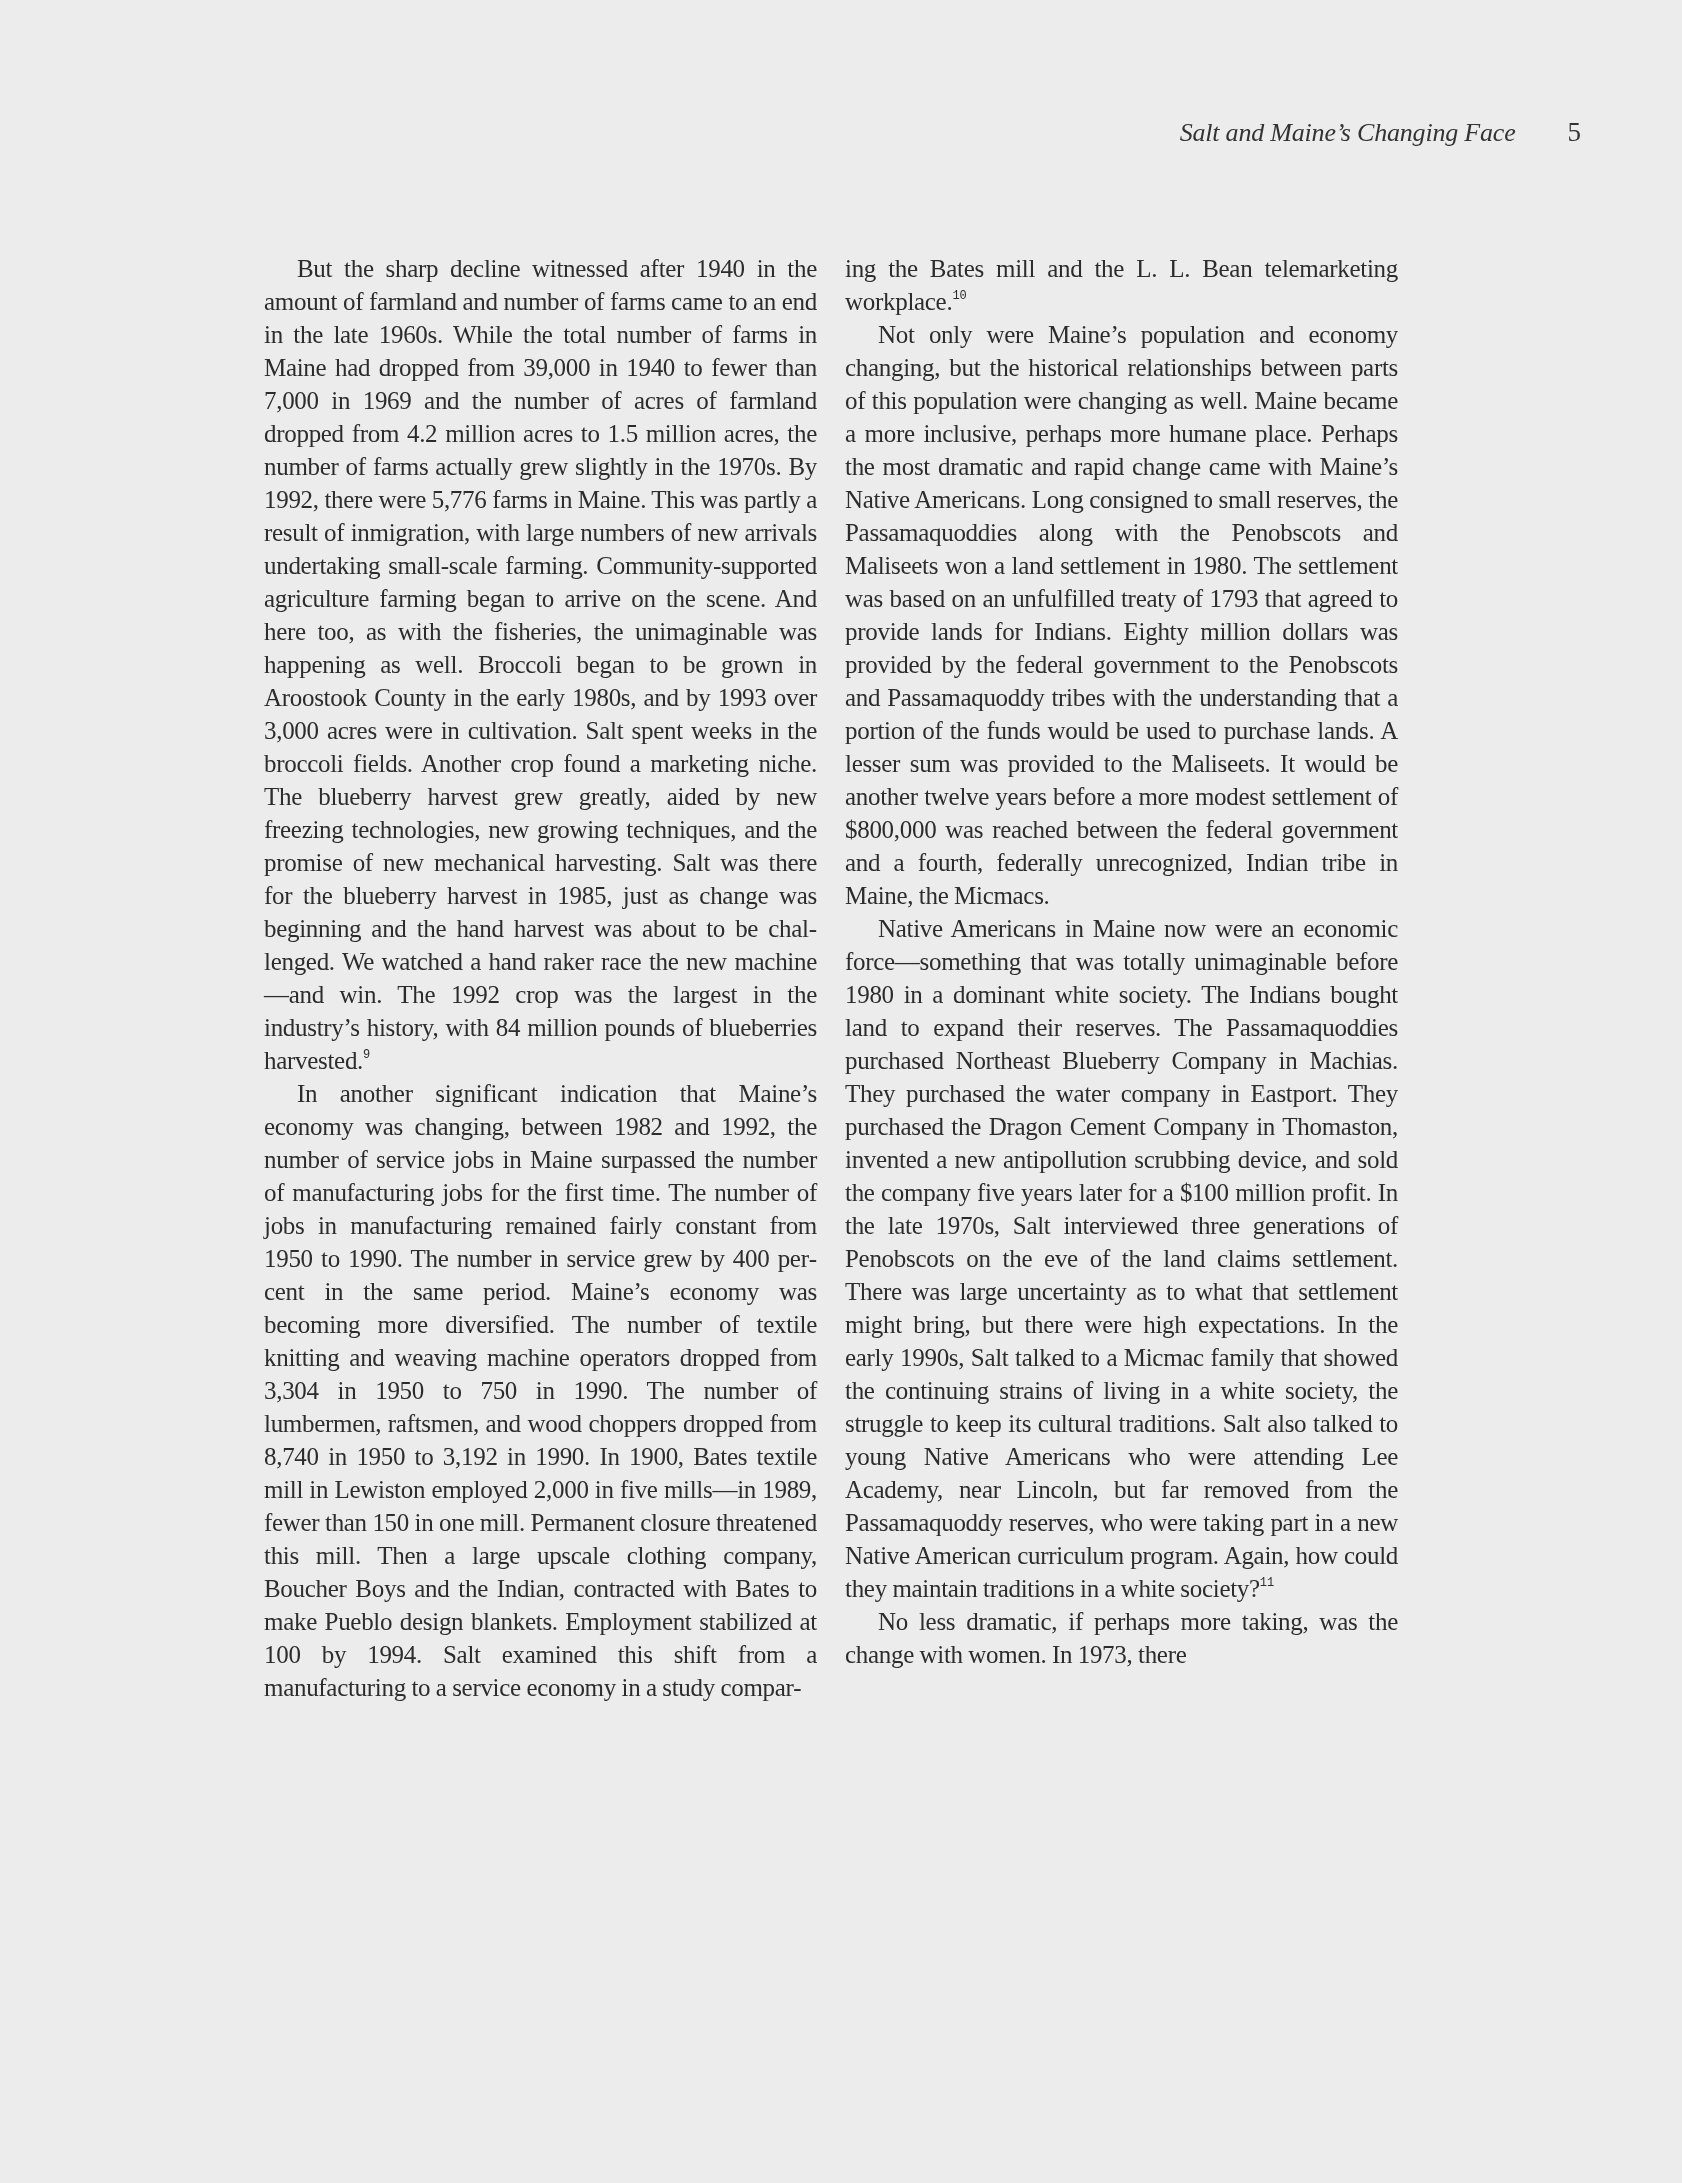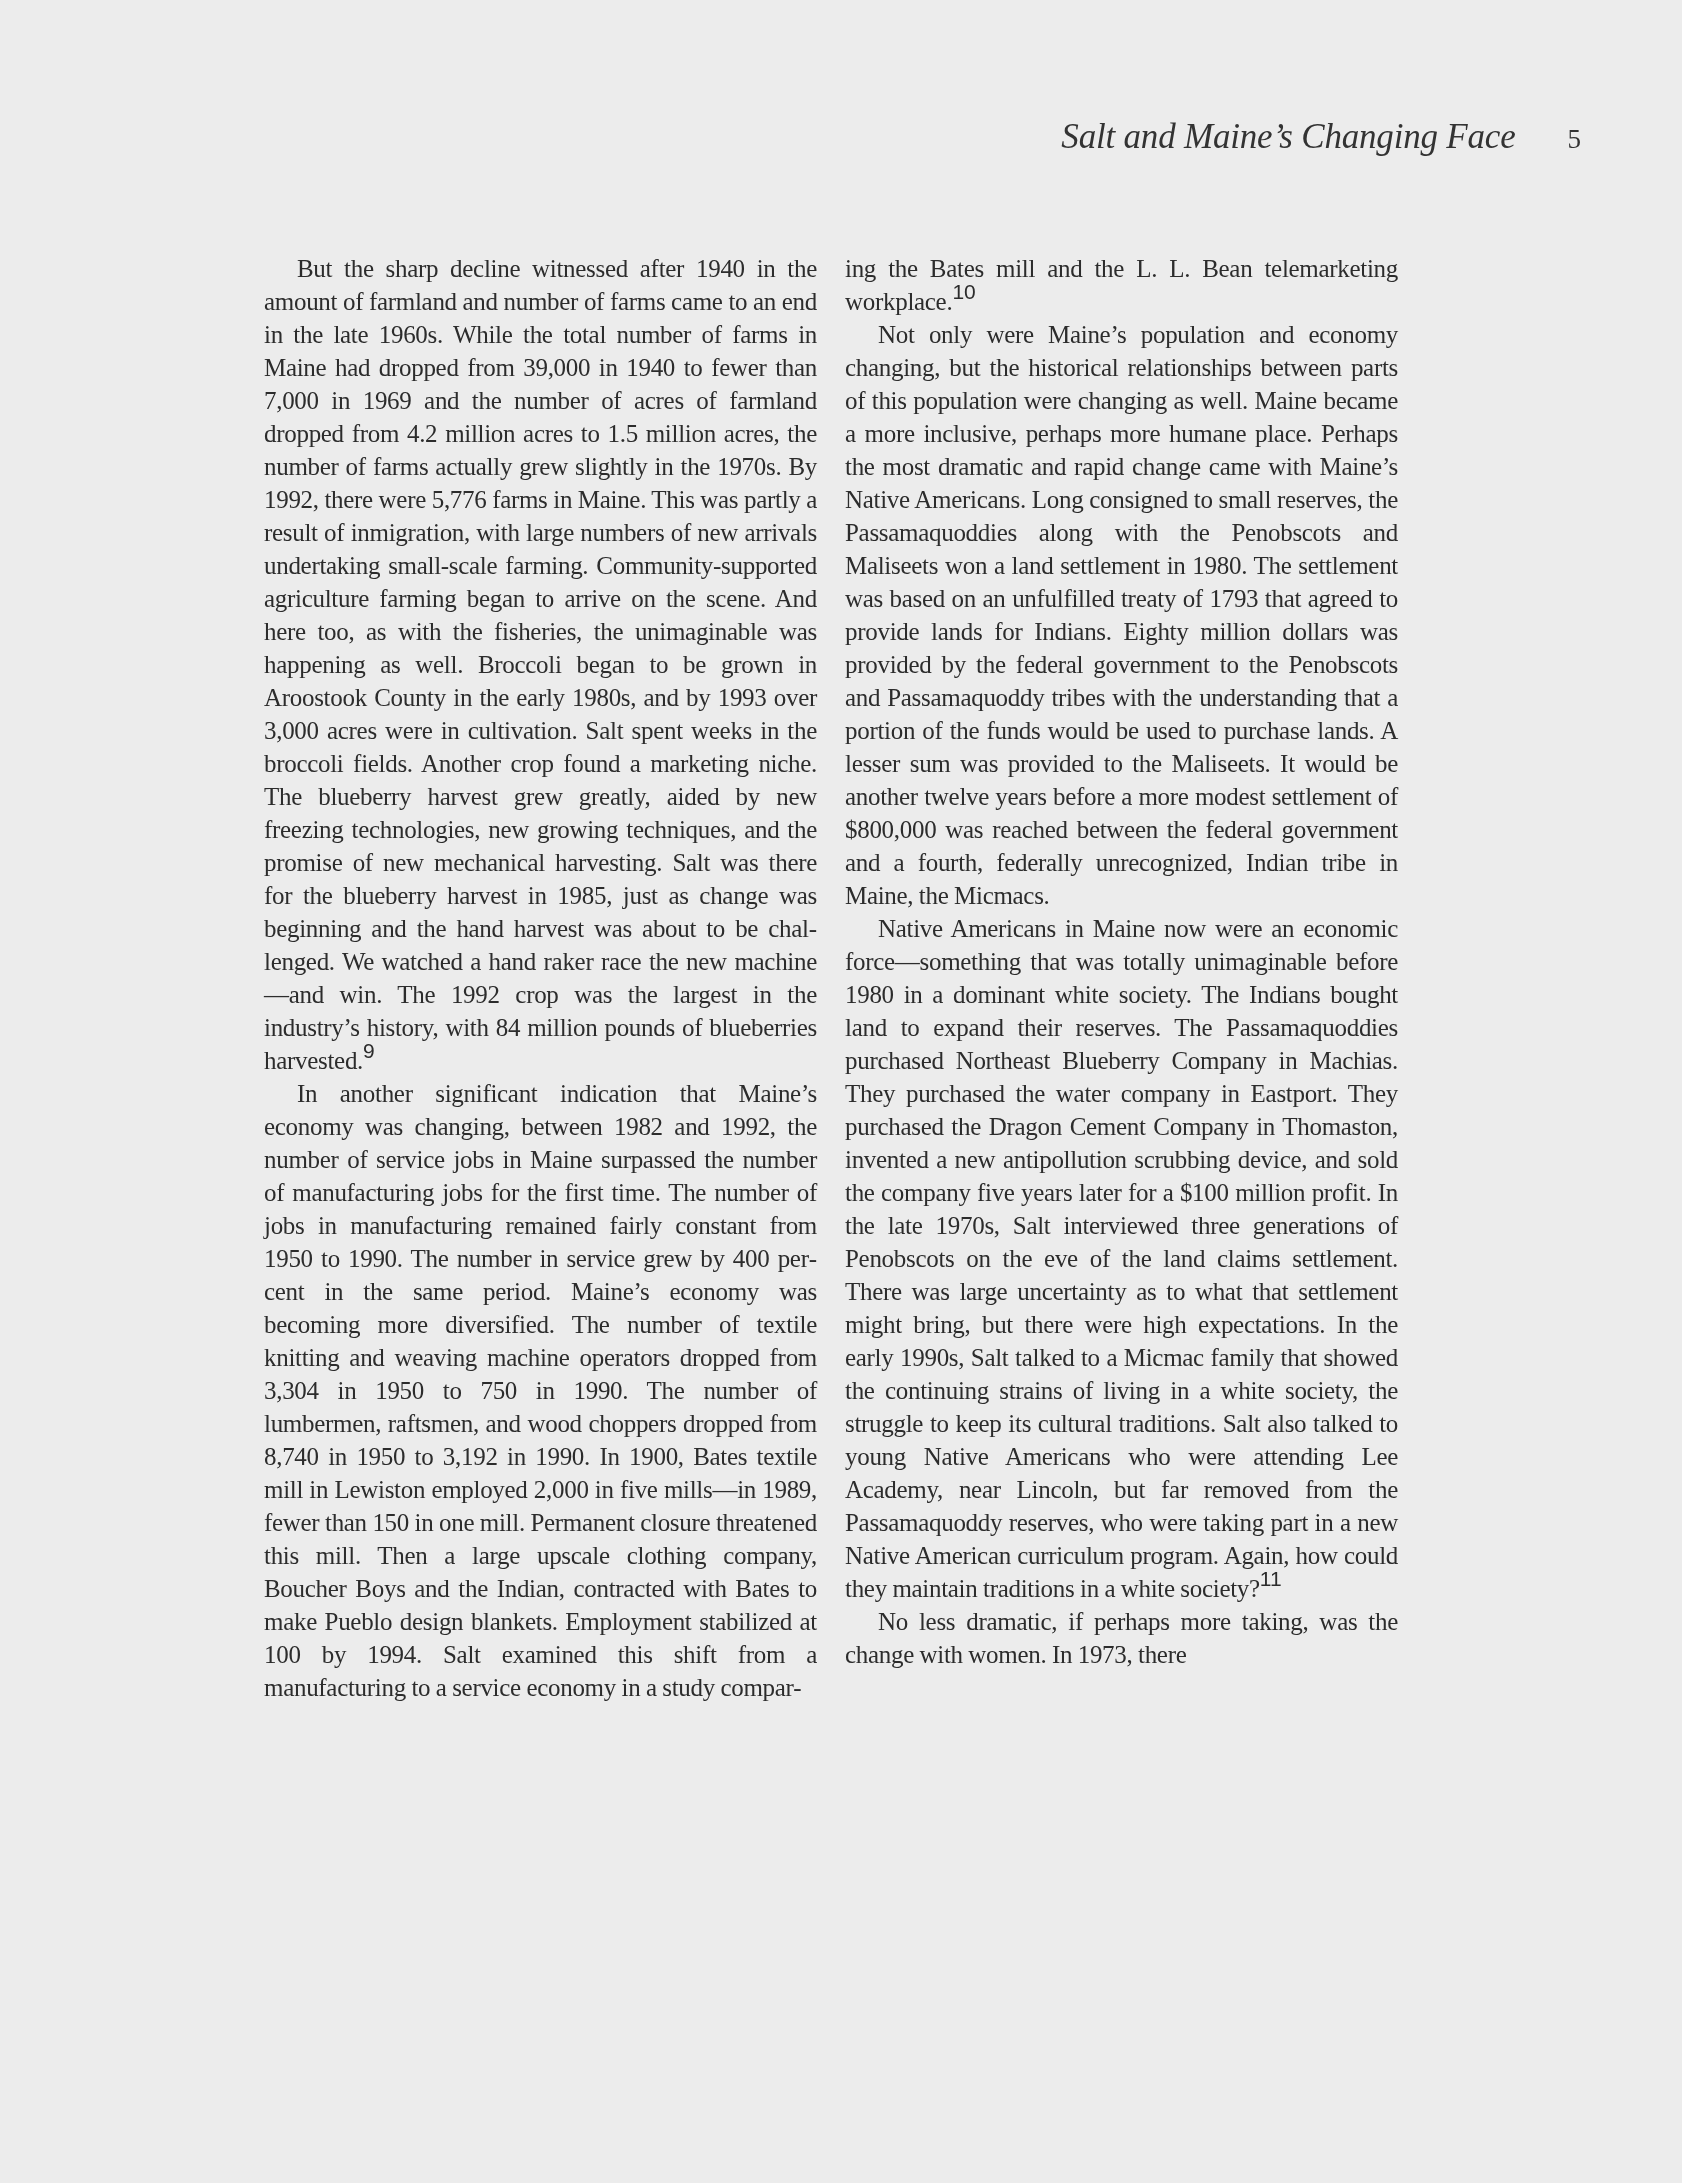--- a/index.html
+++ b/index.html
@@ -20,21 +20,21 @@
       top: 117px;
       left: 1048px;
       width: 533px;
       height: 39px;
       display: flex;
       justify-content: flex-end;
       align-items: baseline;
     }
     .running-title {
       font-style: italic;
-      font-size: 35px;
+      font-size: 26px;
       letter-spacing: -0.2px;
       color: #333;
     }
     .page-number {
       font-size: 27px;
       margin-left: 52px;
       color: #333;
     }
     .column {
       position: absolute;
@@ -50,24 +50,24 @@
     .col-left { left: 264px; }
     .col-right { left: 845px; }
     .para {
       margin: 0;
       text-indent: 0;
     }
     .para.indent {
       text-indent: 33px;
     }
     .fn {
-      font-size: 21px;
+      font-size: 12px;
       vertical-align: 11.4px;
       line-height: 0;
-      font-family: Liberation Sans, sans-serif;
+      font-family: Liberation Mono, monospace;
       letter-spacing: 0;
     }
   </style>
 </head>
 <body>
 
 <div class="running-head">
   <span class="running-title">Salt and Maine’s Changing Face</span>
   <span class="page-number">5</span>
 </div>

